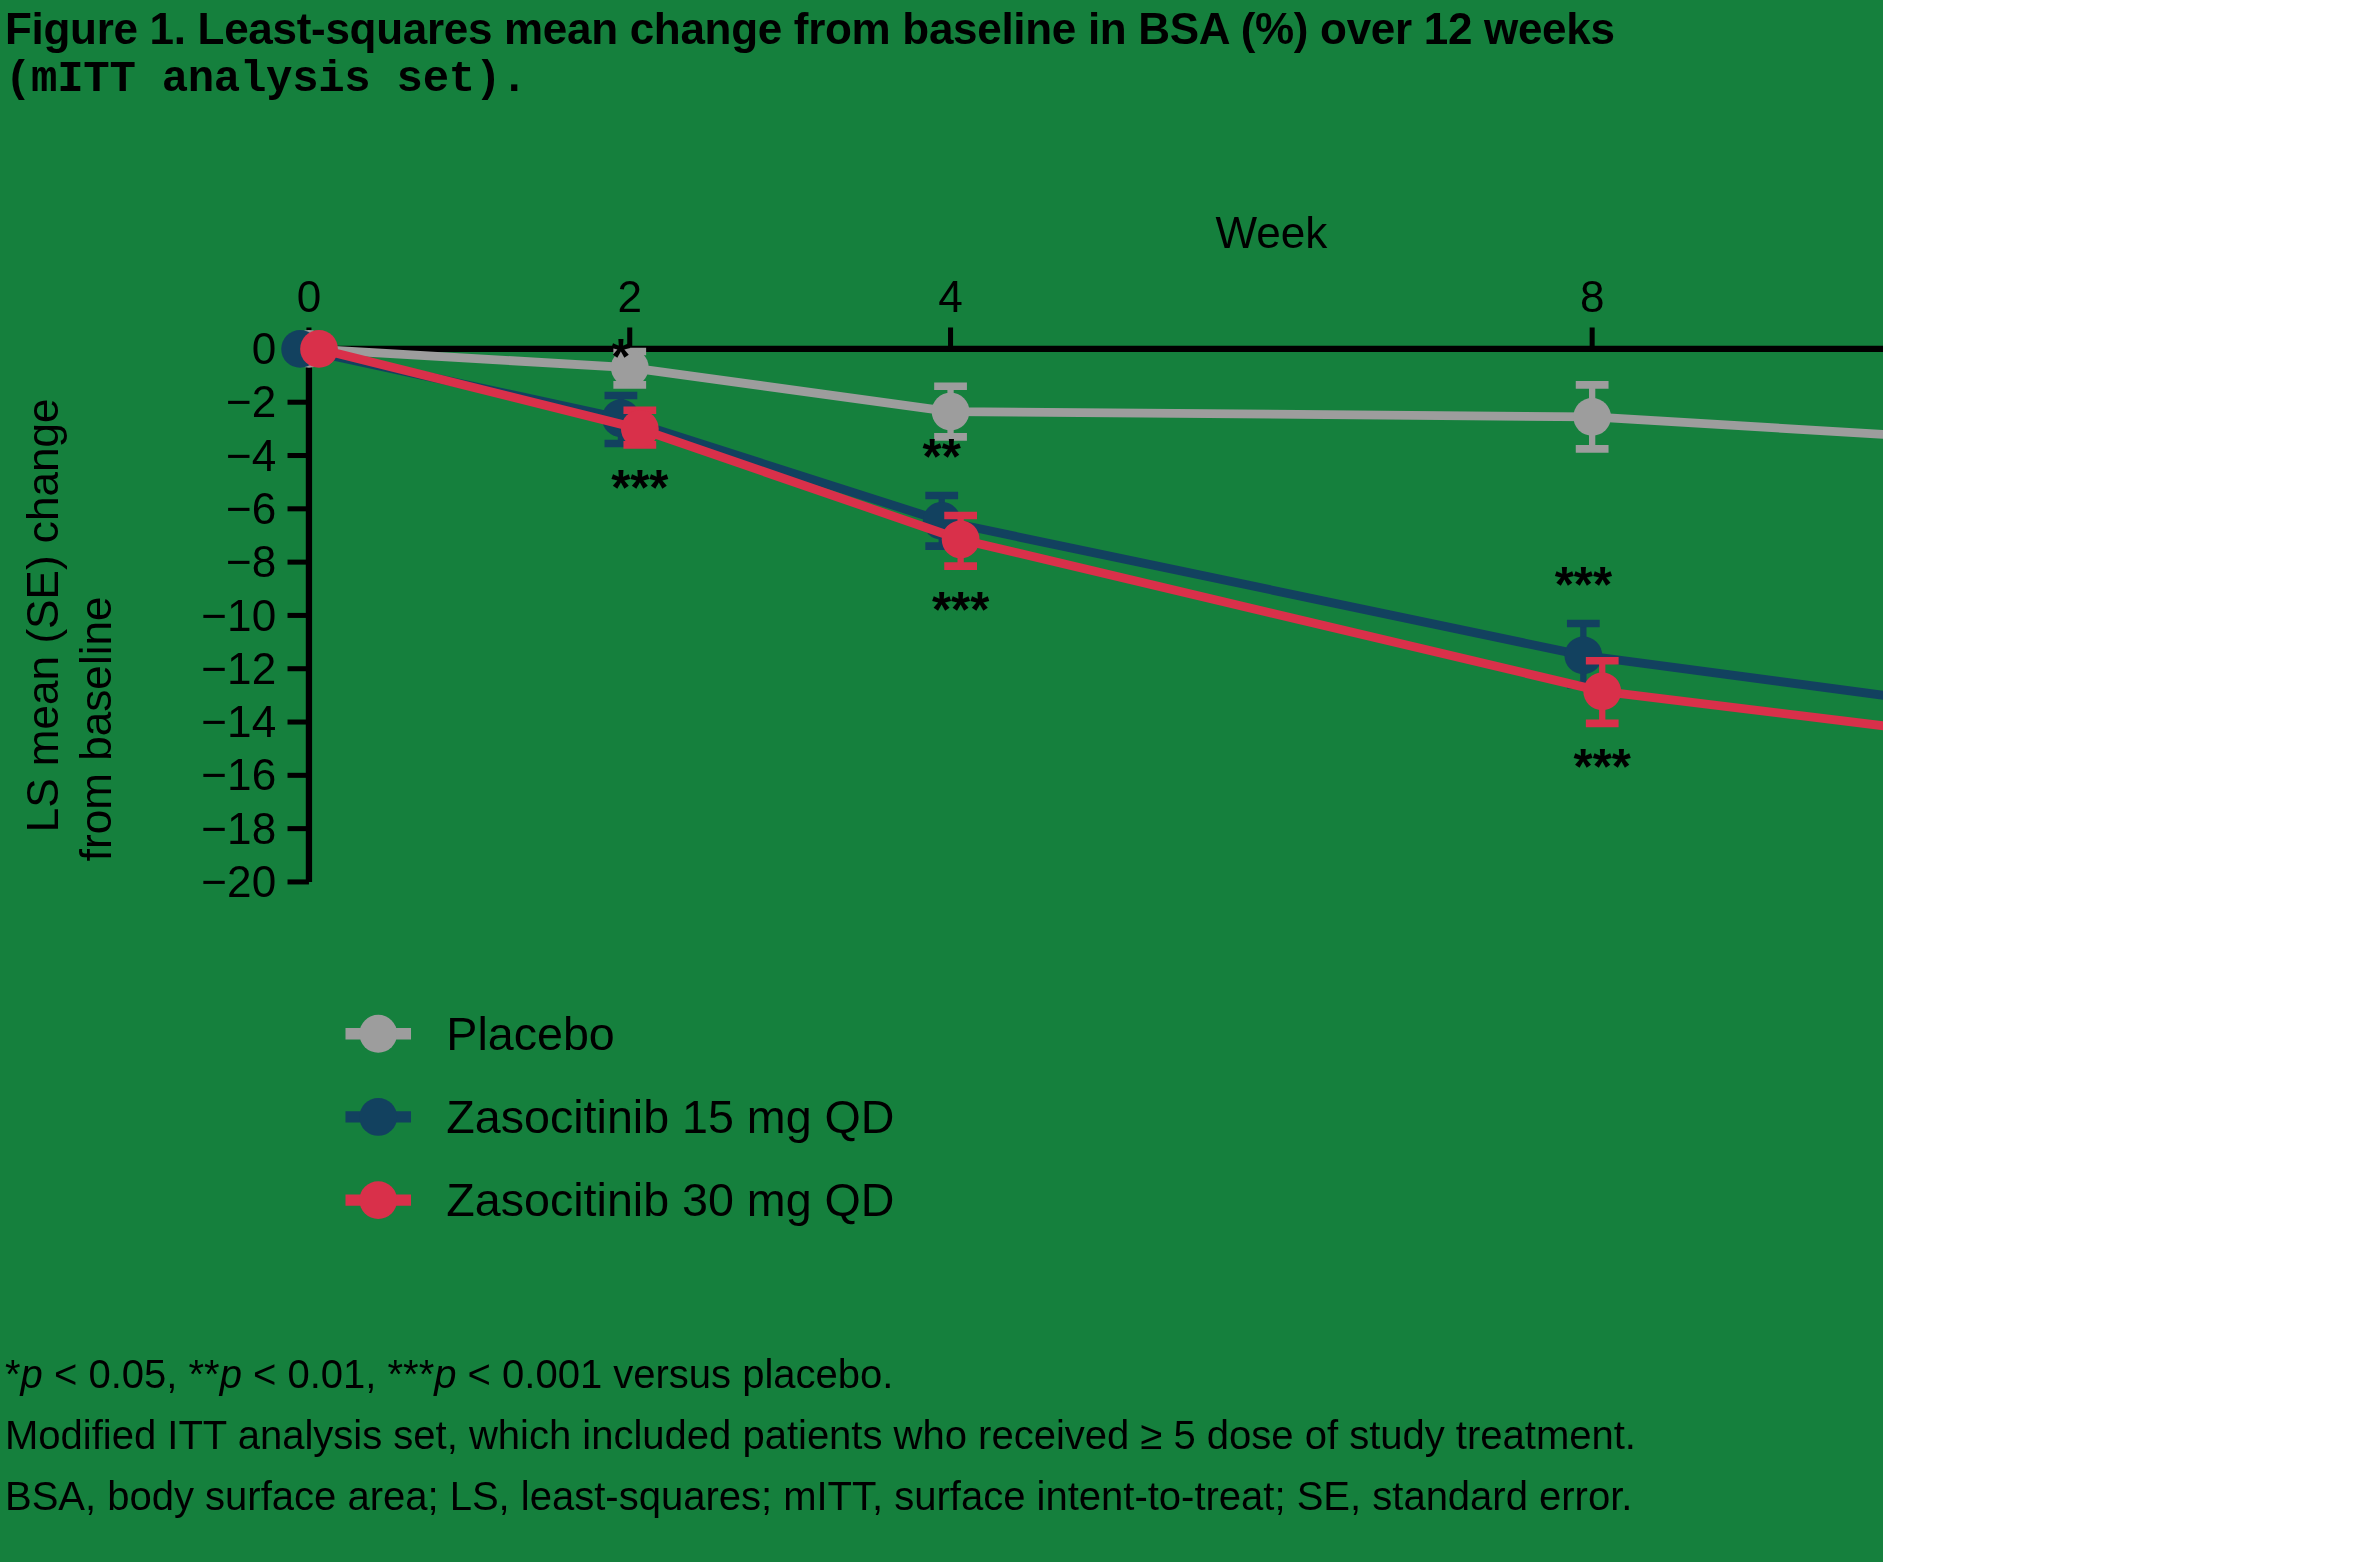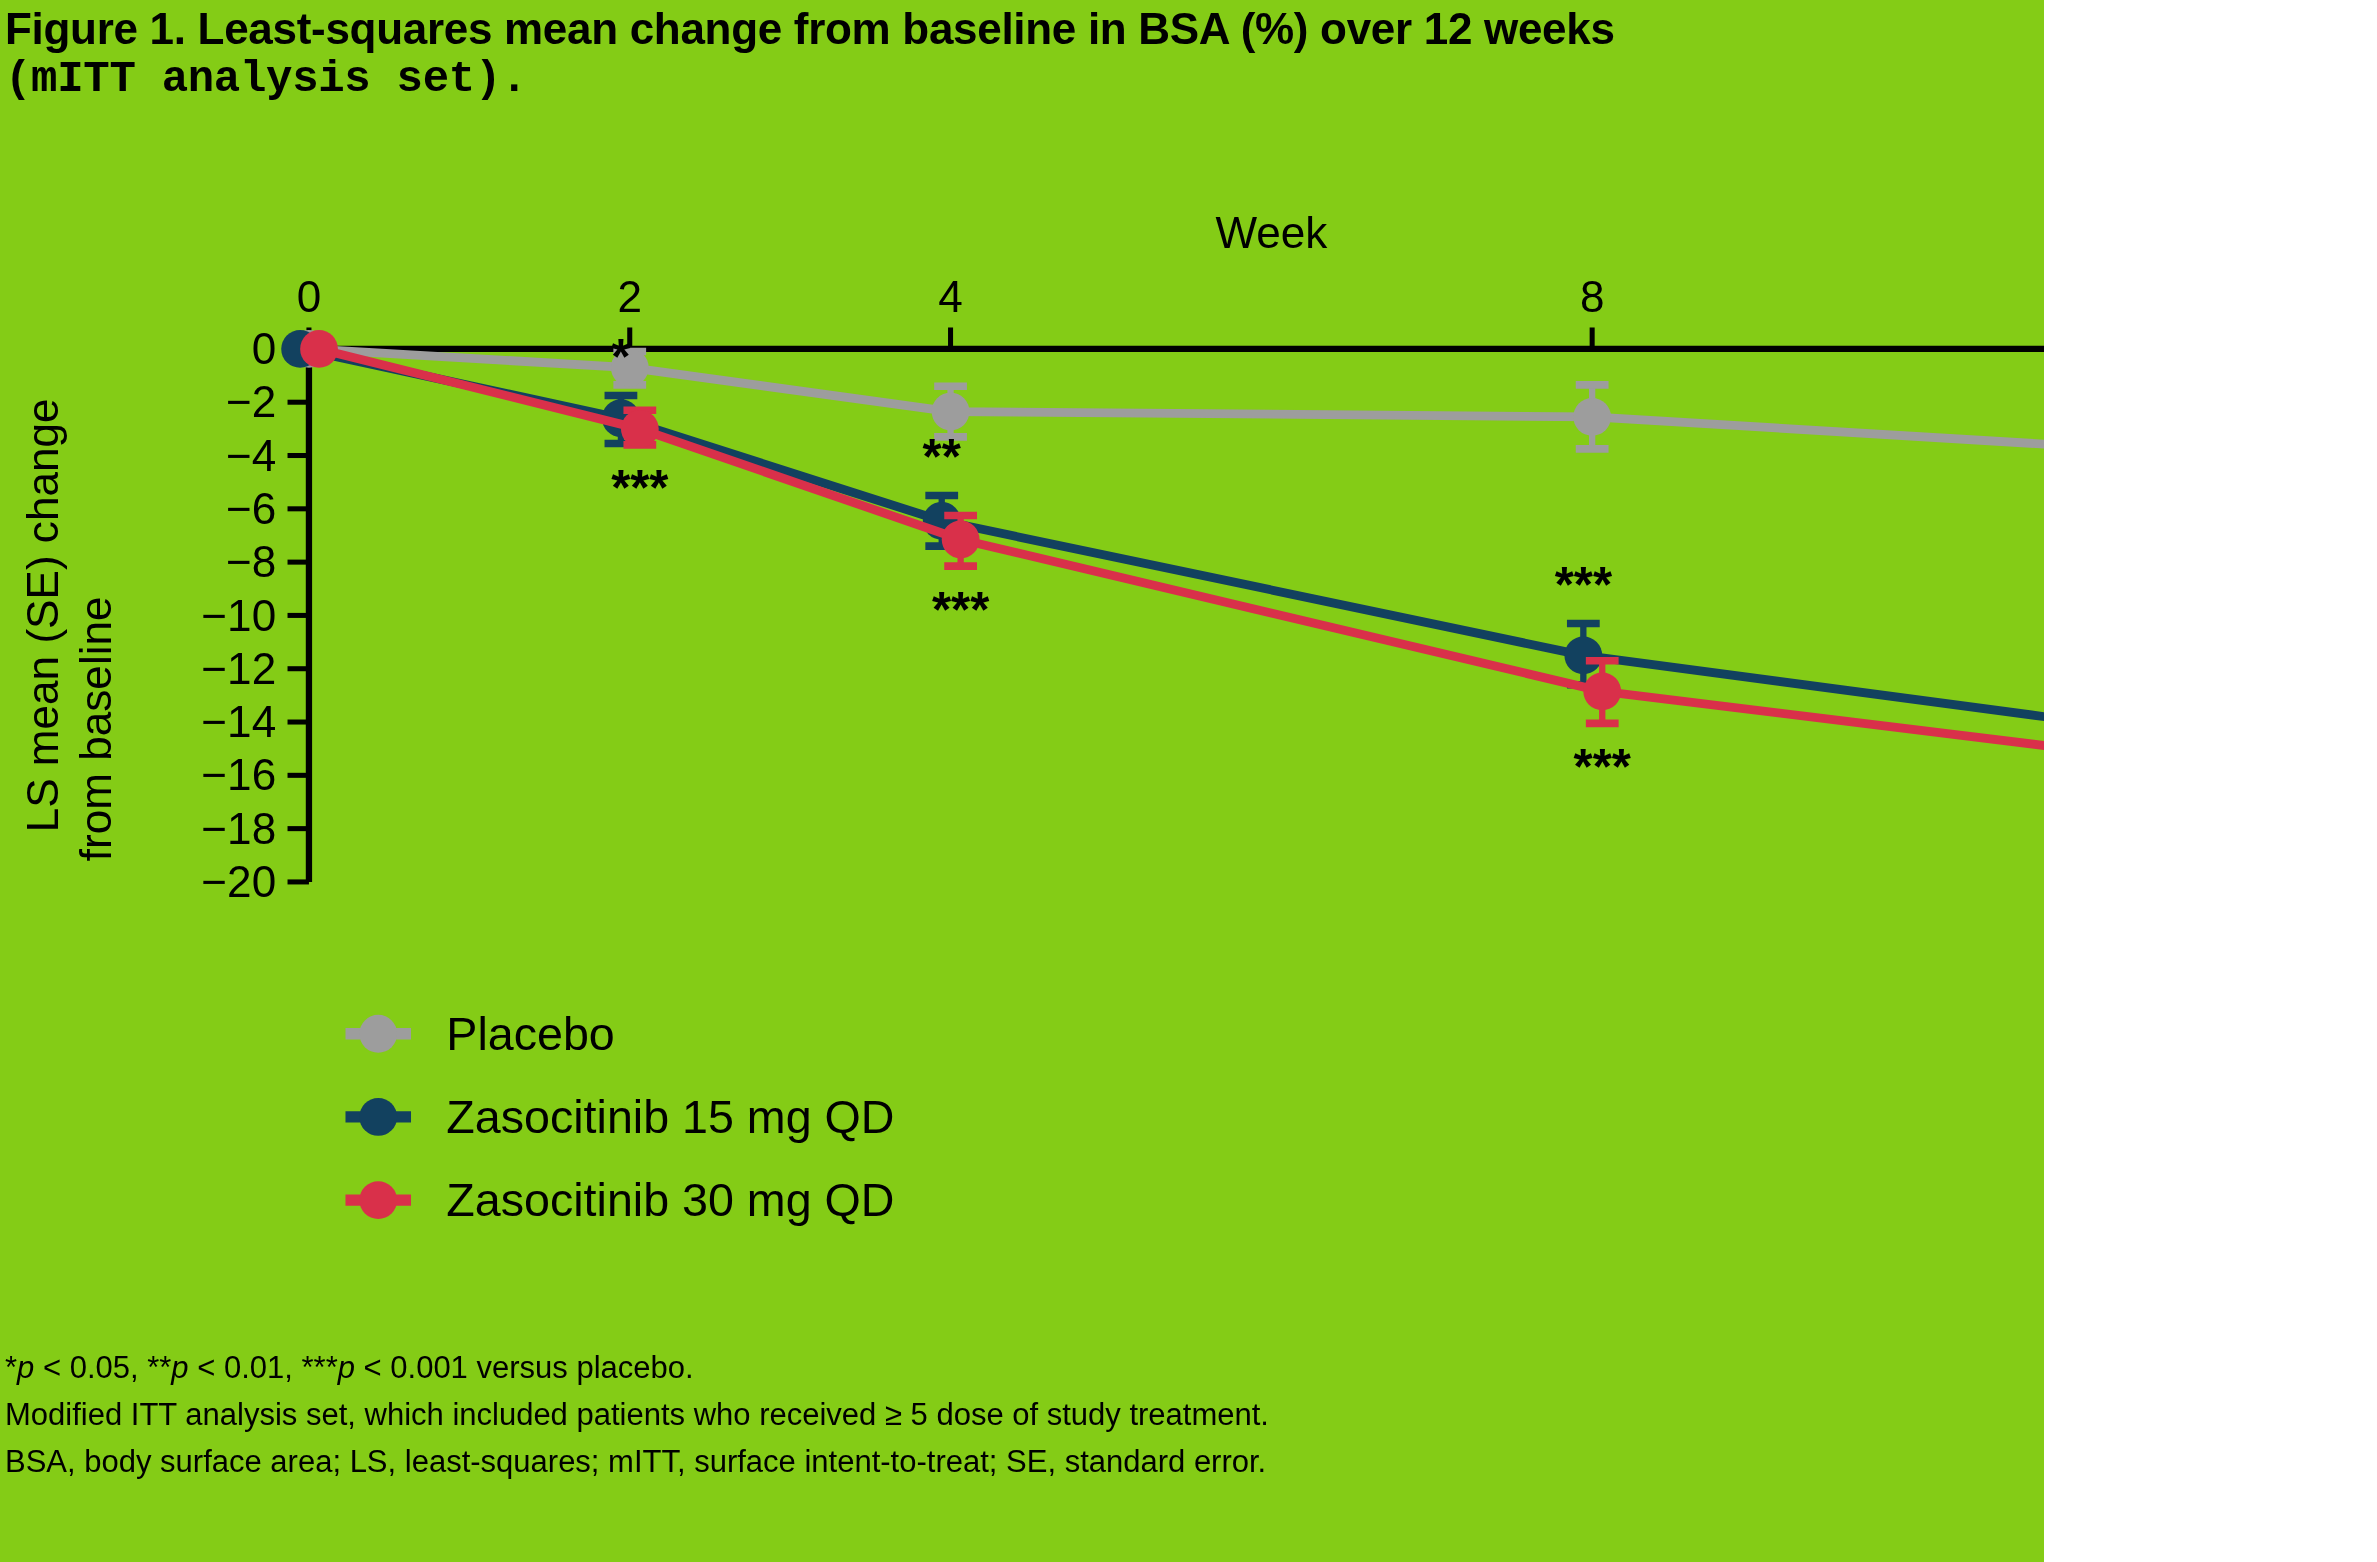--- a/index.html
+++ b/index.html
@@ -1,31 +1,31 @@
 <!DOCTYPE html>
 <html style="font-size:10px"><head>
 <meta charset="utf-8">
 <style>
   html,body{margin:0;padding:0;background:#ffffff;}
   body{width:2377px;height:1562px;font-family:"Liberation Sans",sans-serif;color:#000;-webkit-font-smoothing:antialiased;}
-  #page{position:relative;width:2044px;height:1562px;overflow:hidden;background:#84cc16;}
+  #page{position:relative;width:1883px;height:1562px;overflow:hidden;background:#15803d;}
 
   
   .fig-title{
     position:absolute;left:5px;top:2.5px;width:2370px;
     font-size:44px;font-weight:bold;line-height:1.18;letter-spacing:-0.3px;
   }
   .fig-title .l2{display:block;font-family:Liberation Mono, monospace;}
 
   
   #chart{position:absolute;left:0;top:158px;width:2377px;height:1153px;}
   #chart svg{display:block;}
 
   
-  .notes{position:absolute;left:5px;top:1344px;width:2370px;font-size:31px;line-height:1.52;}
+  .notes{position:absolute;left:5px;top:1344px;width:2370px;font-size:40px;line-height:1.52;}
   .notes div{white-space:nowrap;}
   .notes i{font-style:italic;}
 </style>
 </head>
 <body>
 
 <div id="page">
 
   <div class="fig-title">
     <span>Figure 1. Least-squares mean change from baseline in BSA (%) over 12 weeks</span>

